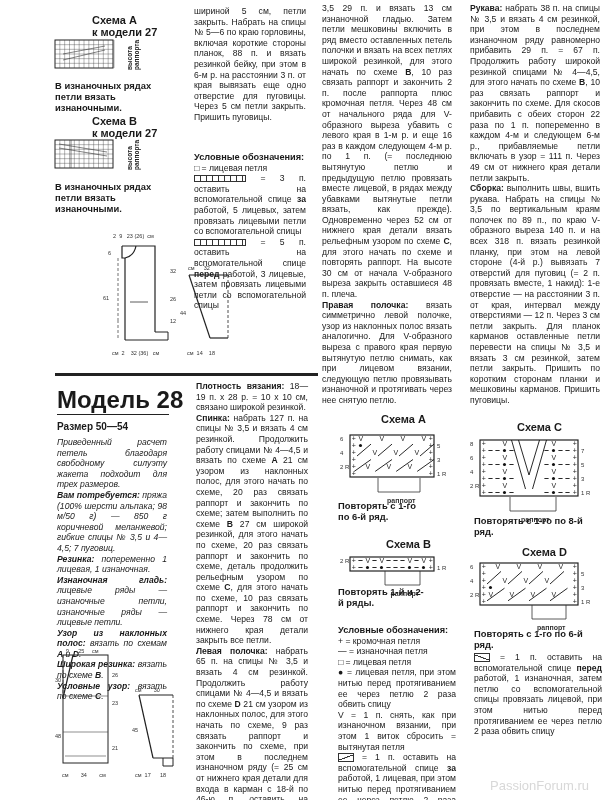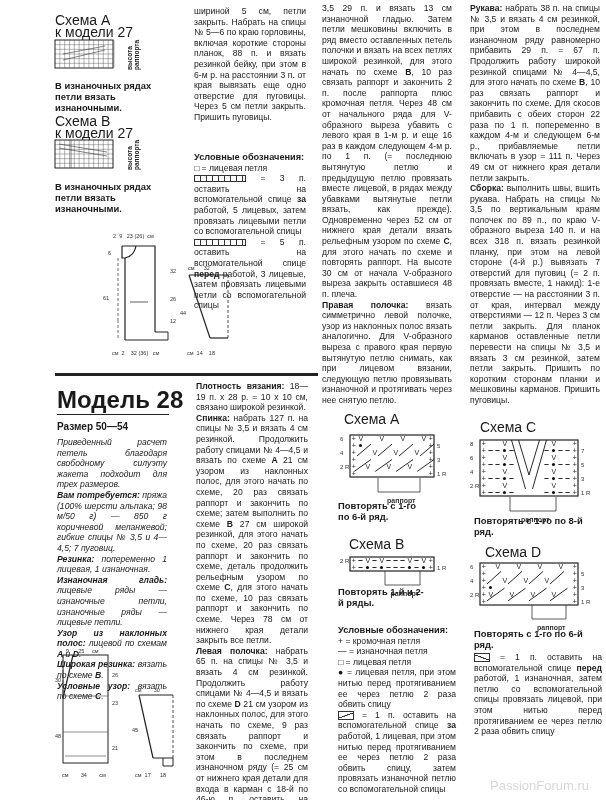--- a/index.html
+++ b/index.html
@@ -1,21 +1,21 @@
 <!DOCTYPE html>
 <html><head>
 <meta charset="utf-8">
 <style>
   html,body{margin:0;padding:0;background:#fff;}
   body{width:606px;height:800px;position:relative;overflow:hidden;font-family:"Liberation Sans",sans-serif;color:#1a1a1a;}
   .abs{position:absolute;}
   .txt{font-size:8.6px;line-height:10.6px;text-align:justify;}
   .txt p{margin:0;}
   .b{font-weight:bold;}
-  .h{font-weight:normal;font-size:14px;line-height:12px;}
+  .h{font-weight:bold;font-size:11px;line-height:12px;margin-left:37px;}
   .title{font-weight:bold;font-size:24px;line-height:26px;}
   .rule{position:absolute;background:#222;}
   svg{position:absolute;overflow:visible;}
   .lbl{font-size:6px;fill:#333;font-family:"Liberation Sans",sans-serif;}
   .grid line{stroke:#444;stroke-width:0.4;}
   .sym{font-size:7px;font-family:"Liberation Sans",sans-serif;fill:#222;}
   .note{font-weight:bold;font-size:9.4px;line-height:11px;}
   .small{font-size:7.6px;}
   .wm{color:#d8d8d8;font-size:13px;}
 </style>
@@ -155,21 +155,21 @@
 
 <div class="abs title" style="left:57px;top:387px;">Модель 28</div>
 <div class="rule" style="left:57px;top:414px;width:112px;height:1px;"></div>
 <div class="abs b" style="left:57px;top:421px;font-size:10px;text-align:center;">Размер 50—54</div>
 
 <div class="abs txt" style="left:57px;top:437px;width:110px;font-style:italic;">
   <p>Приведенный расчет петель благодаря свободному силуэту жакета подходит для трех размеров.</p>
   <p><b>Вам потребуется:</b><span> пряжа (100% шерсти альпака; 98 м/50 г) — 850 г коричневой меланжевой; гибкие спицы № 3,5 и 4—4,5; 7 пуговиц.</span></p>
   <p><b>Резинка:</b><span> попеременно 1 лицевая, 1 изнаночная.</span></p>
   <p><b>Изнаночная гладь:</b><span> лицевые ряды — изнаночные петли, изнаночные ряды — лицевые петли.</span></p>
-  <p><b>Узор из наклонных полос:</b><span> лицевой по схемам </span><b>А</b><span> и </span><b>D</b>.</p>
+  <p><b>Узор из наклонных полос:</b><span> вязать по схемам </span><b>А</b><span> и </span><b>D</b>.</p>
   <p><b>Широкая резинка:</b><span> вязать по схеме </span><b>В</b>.</p>
   <p><b>Условные узор:</b><span> вязать по схеме </span><b>С</b>.</p>
 </div>
 
 <svg style="left:58px;top:650px;" width="60" height="118">
   <rect x="5" y="5" width="45" height="108" fill="none" stroke="#222" stroke-width="1"></rect>
   <line x1="5" y1="48" x2="15" y2="5" stroke="#222" stroke-width="1.2"></line>
   <line x1="5" y1="5" x2="5" y2="48" stroke="#333" stroke-width="0.6" stroke-dasharray="3,2"></line>
   <line x1="5" y1="46" x2="50" y2="46" stroke="#444" stroke-width="0.6"></line>
   <line x1="5" y1="82" x2="50" y2="82" stroke="#444" stroke-width="0.6"></line>
@@ -326,20 +326,21 @@
     <text x="52.5" y="42" class="lbl" style="font-size:7px;font-weight:bold">раппорт</text>
   </svg>
 <div class="abs note" style="left:338px;top:586px;width:90px;">Повторять 1-й и 2-й ряды.</div>
 
 <div class="abs txt" style="left:338px;top:625px;width:118px;">
   <div class="b" style="font-size:9.2px;">Условные обозначения:</div>
   <p>+ = кромочная петля</p>
   <p>— = изнаночная петля</p>
   <p>□ = лицевая петля</p>
   <p>● = лицевая петля, при этом нитью перед протягиванием ее через петлю 2 раза обвить спицу</p>
+  <p>V = 1 п. снять, как при изнаночном вязании, при этом 1 виток сбросить = вытянутая петля</p>
   <p><span style="display:inline-block;width:14px;height:7px;border:1px solid #333;vertical-align:middle;background:linear-gradient(160deg,#fff 45%,#333 46%,#333 54%,#fff 55%);"></span><span> = 1 п. оставить на вспомогательной спице </span><b>за</b><span> работой, 1 лицевая, при этом нитью перед протягиванием ее через петлю 2 раза обвить спицу, затем провязать изнаночной петлю со вспомогательной спицы</span></p>
 </div>
 
 <div class="abs h" style="left:480px;top:421px;">Схема С</div>
 <svg style="left:468px;top:437px;" width="130" height="75" id="schC">
     <g class="grid">
       <line x1="19" y1="3" x2="19" y2="59"></line>
       <line x1="26" y1="3" x2="26" y2="59"></line>
       <line x1="33" y1="3" x2="33" y2="59"></line>
       <line x1="40" y1="3" x2="40" y2="59"></line>

